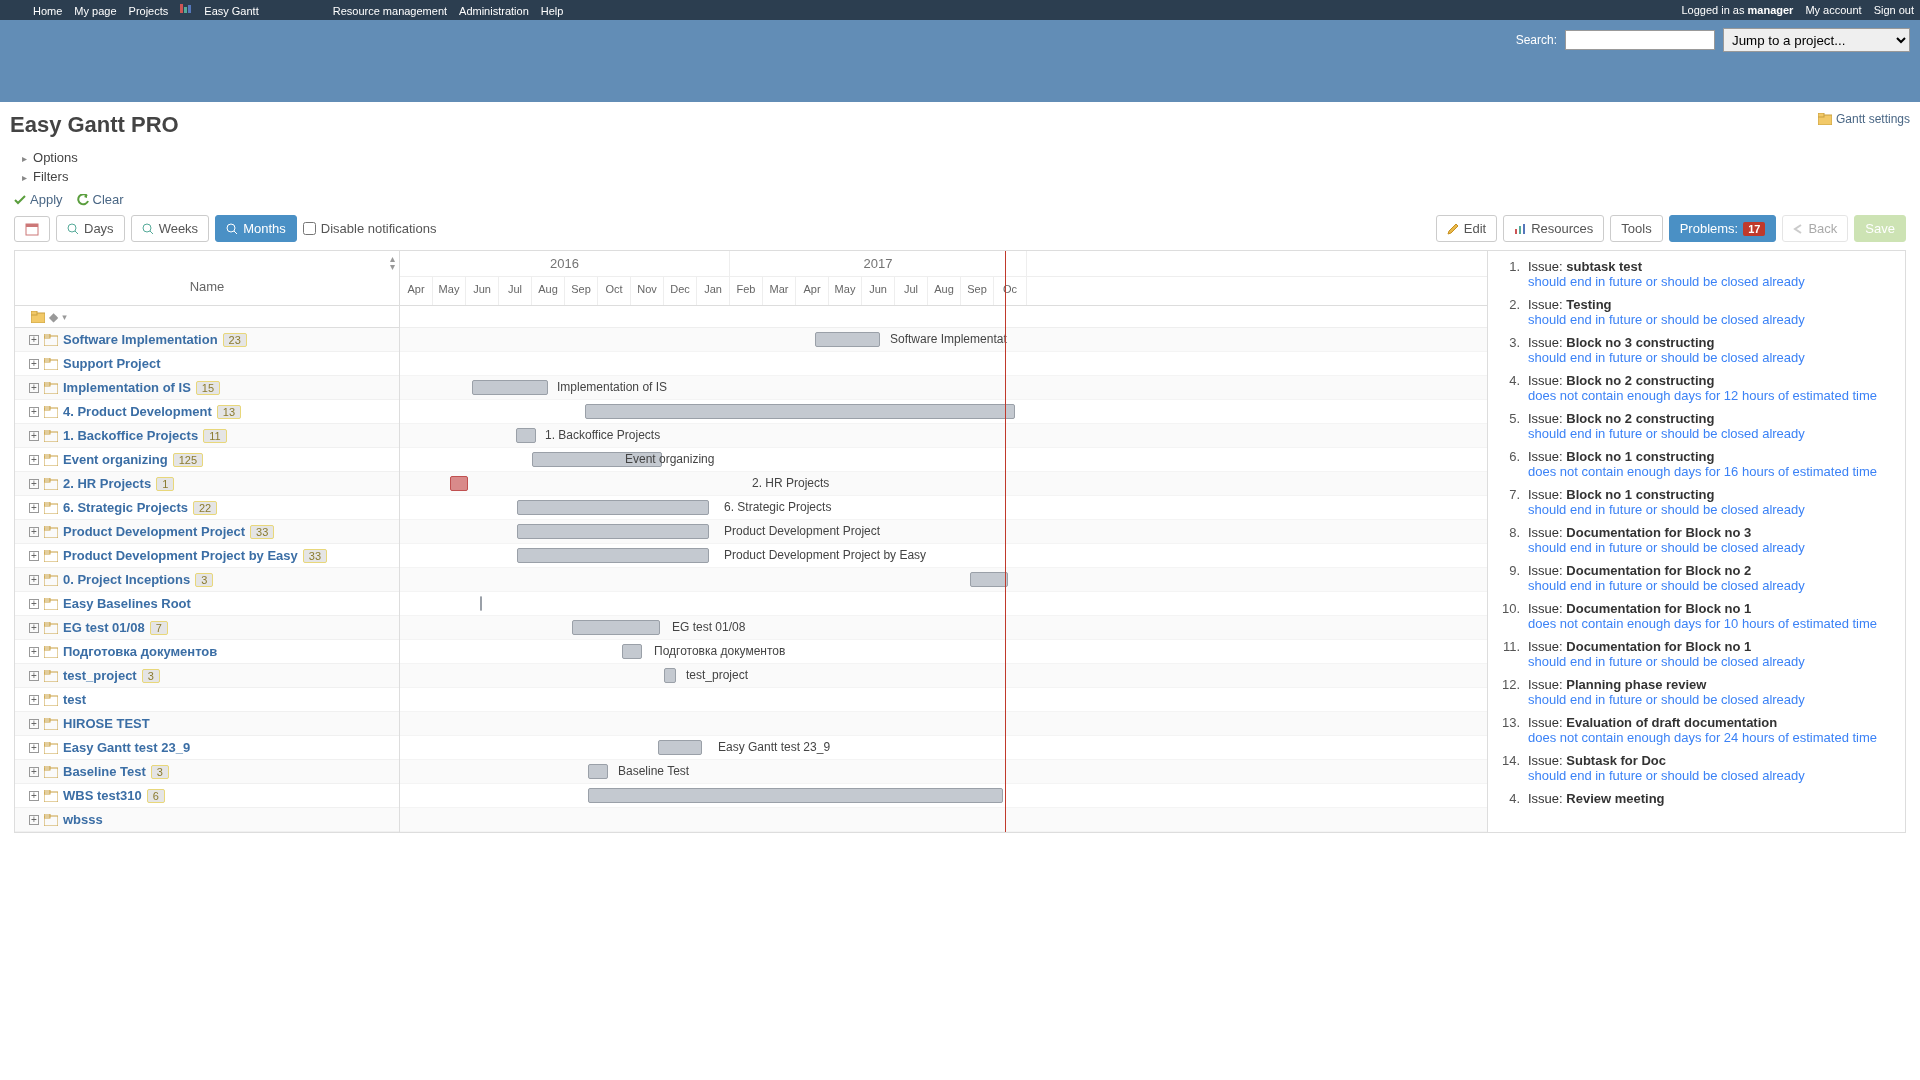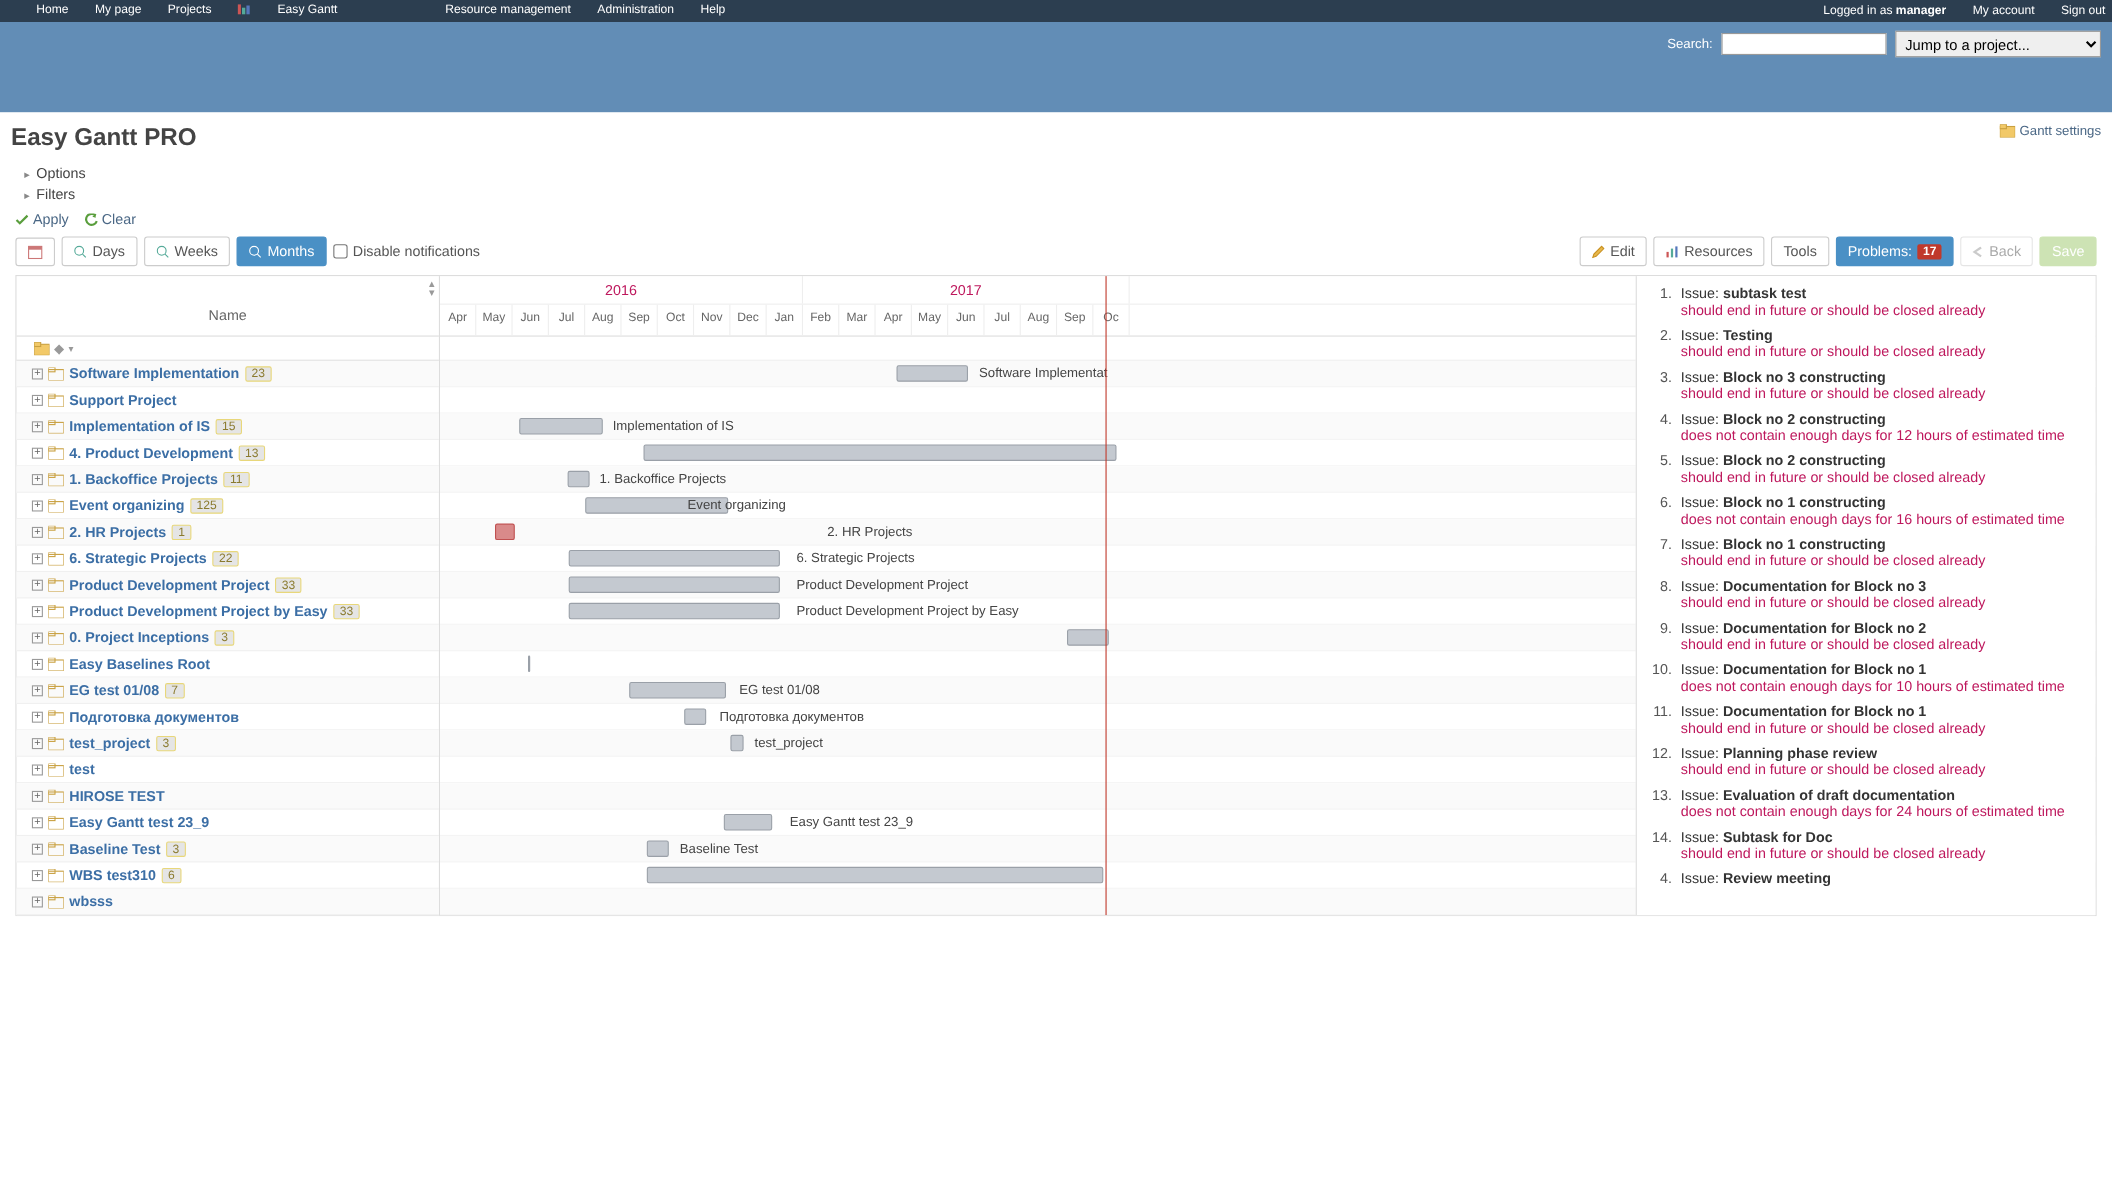--- a/index.html
+++ b/index.html
@@ -1,19 +1,19 @@
 <!DOCTYPE html>
 <html><head>
 <meta charset="utf-8">
 <style>
 * { margin: 0; padding: 0; box-sizing: border-box; font-family: Verdana, Arial, sans-serif; }
 body { font-size: 12px; color: #333; background: #fff; }
 
 .topbar { background: #2c3e50; color: #fff; height: 20px; display: flex; justify-content: space-between; align-items: center; padding: 0 6px; font-size: 11px; }
-.topbar-left, .topbar-right { display: flex; gap: 24px; align-items: flex-start; padding-left: 27px; }
+.topbar-left, .topbar-right { display: flex; gap: 12px; align-items: flex-end; padding-left: 27px; }
 .topbar a { color: #fff; text-decoration: none; cursor: pointer; }
 
 .header { background: #628db6; color: #fff; height: 82px; padding: 6px 10px; position: relative; }
 .header-title { font-size: 24px; font-weight: bold; }
 .header-search { position: absolute; top: 8px; right: 10px; display: flex; gap: 8px; align-items: center; font-size: 12px; }
 .header-search input[type=text] { width: 150px; height: 20px; padding: 2px 4px; border: 1px solid #999; }
 .header-search select { width: 187px; height: 24px; padding: 2px 4px; border: 1px solid #999; }
 
 .content { padding: 10px 10px 0 10px; }
 .page-header { display: flex; justify-content: space-between; align-items: flex-start; }
@@ -45,40 +45,40 @@
 .tree-rows { }
 .tree-row { height: 24px; display: flex; align-items: center; border-bottom: 1px solid #f0f0f0; padding-left: 14px; gap: 5px; font-size: 13px; }
 .tree-row:nth-child(odd) { background: #fafafa; }
 .expand-icon { width: 10px; height: 10px; border: 1px solid #999; display: flex; align-items: center; justify-content: center; font-size: 10px; color: #666; cursor: pointer; line-height: 1; }
 .proj-name { color: #3b6ea5; font-weight: bold; cursor: pointer; }
 .count-badge { background: #e5e5e5; border: 1px solid #e8d77a; padding: 0px 5px; border-radius: 2px; font-size: 11px; color: #8a7a2e; }
 
 .gantt-right { flex: 1; position: relative; overflow: hidden; }
 .timeline-header { height: 55px; border-bottom: 1px solid #ddd; position: relative; }
 .year-row { height: 26px; display: flex; border-bottom: 1px solid #eee; }
-.year-cell { border-right: 1px solid #eee; text-align: center; font-size: 13px; color: #be185d; padding-top: 5px; }
+.year-cell { border-right: 1px solid #eee; text-align: center; font-size: 13px; color: #737373; padding-top: 5px; }
 .month-row { height: 28px; display: flex; }
 .month-cell { width: 33px; border-right: 1px solid #eee; text-align: center; font-size: 11px; color: #666; padding-top: 6px; }
 .spacer-row { height: 22px; border-bottom: 1px solid #eee; }
 .gantt-body { position: relative; }
 .gantt-row { height: 24px; border-bottom: 1px solid #f4f4f4; position: relative; }
 .gantt-row:nth-child(odd) { background: #fafafa; }
 .gbar { position: absolute; top: 4px; height: 15px; background: #c4c9d0; border: 1px solid #9aa0a8; border-radius: 2px; }
 .gbar.red { background: #d98a8a; border-color: #c05050; }
 .glabel { position: absolute; top: 4px; font-size: 12px; color: #444; white-space: nowrap; }
 
 .vline-red { position: absolute; top: 0; bottom: 0; width: 1px; background: #c0392b; left: 605px; z-index: 5; }
 
 .problems-panel { position: absolute; top: 0; right: 0; width: 418px; background: #fff; border-left: 1px solid #ddd; height: 100%; overflow-y: auto; padding: 8px 10px; z-index: 10; }
 .problem-item { display: flex; gap: 8px; margin-bottom: 8px; font-size: 13px; }
 .problem-num { min-width: 22px; text-align: right; color: #555; }
 .problem-body { flex: 1; }
 .problem-title { color: #333; }
 .problem-title b { font-weight: bold; }
-.problem-msg { color: #be185d; }
+.problem-msg { color: #3b82f6; }
 
 svg.icon { flex-shrink: 0; }
 </style>
 </head>
 <body>
 
 <div class="topbar">
   <div class="topbar-left">
       <a>Home</a>
       <a>My page</a>

